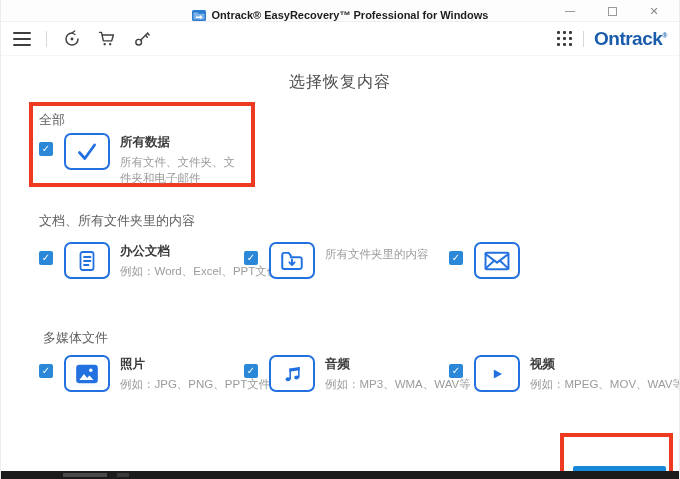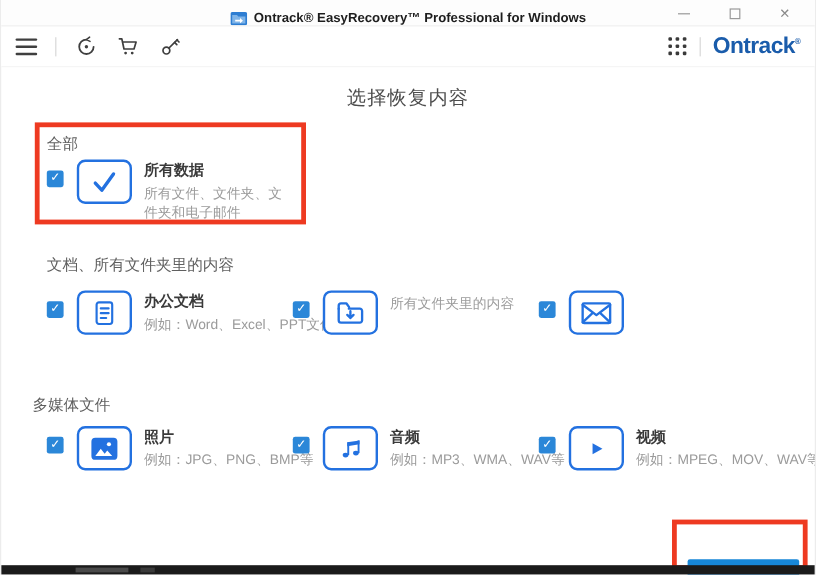--- a/index.html
+++ b/index.html
@@ -185,34 +185,34 @@
     <span class="cb">✓</span>
     <span class="tile">
       <svg width="30" height="24" viewBox="0 0 26 22" fill="none" stroke="#2371e0" stroke-width="1.8" stroke-linecap="round" stroke-linejoin="round">
         <rect x="2.5" y="3.5" width="21" height="15" rx="1"></rect>
         <path d="M2.5 4.5 L13 12.5 L23.5 4.5"></path>
         <path d="M2.5 18 L10 11 M23.5 18 L16 11"></path>
       </svg>
     </span>
   </div>
 
-  <div class="seclabel" style="left:26px;top:329px;">多媒体文件</div>
+  <div class="seclabel" style="left:42px;top:329px;">多媒体文件</div>
 
   <div class="item" style="left:38px;top:355px;">
     <span class="cb">✓</span>
     <span class="tile">
       <svg width="26" height="22" viewBox="0 0 24 20">
         <rect x="2" y="1.5" width="20" height="17" rx="3" fill="#2371e0"></rect>
         <circle cx="15.5" cy="6.5" r="1.6" fill="#ffffff"></circle>
         <path d="M5 15.5 l4.2 -5.5 3 3.8 2 -2.4 3.8 4.1 z" fill="#ffffff"></path>
       </svg>
     </span>
     <span class="itext">
       <div class="ititle">照片</div>
-      <div class="idesc">例如：JPG、PNG、BMP等</div>
+      <div class="idesc">例如：JPG、PNG、PPT文件</div>
     </span>
   </div>
 
   <div class="item" style="left:243px;top:355px;">
     <span class="cb">✓</span>
     <span class="tile">
       <svg width="24" height="24" viewBox="0 0 24 24" fill="#2371e0">
         <ellipse cx="8" cy="17.2" rx="2.4" ry="2"></ellipse>
         <ellipse cx="16.6" cy="15.6" rx="2.4" ry="2"></ellipse>
         <rect x="9.4" y="6.6" width="1.6" height="10.6"></rect>

